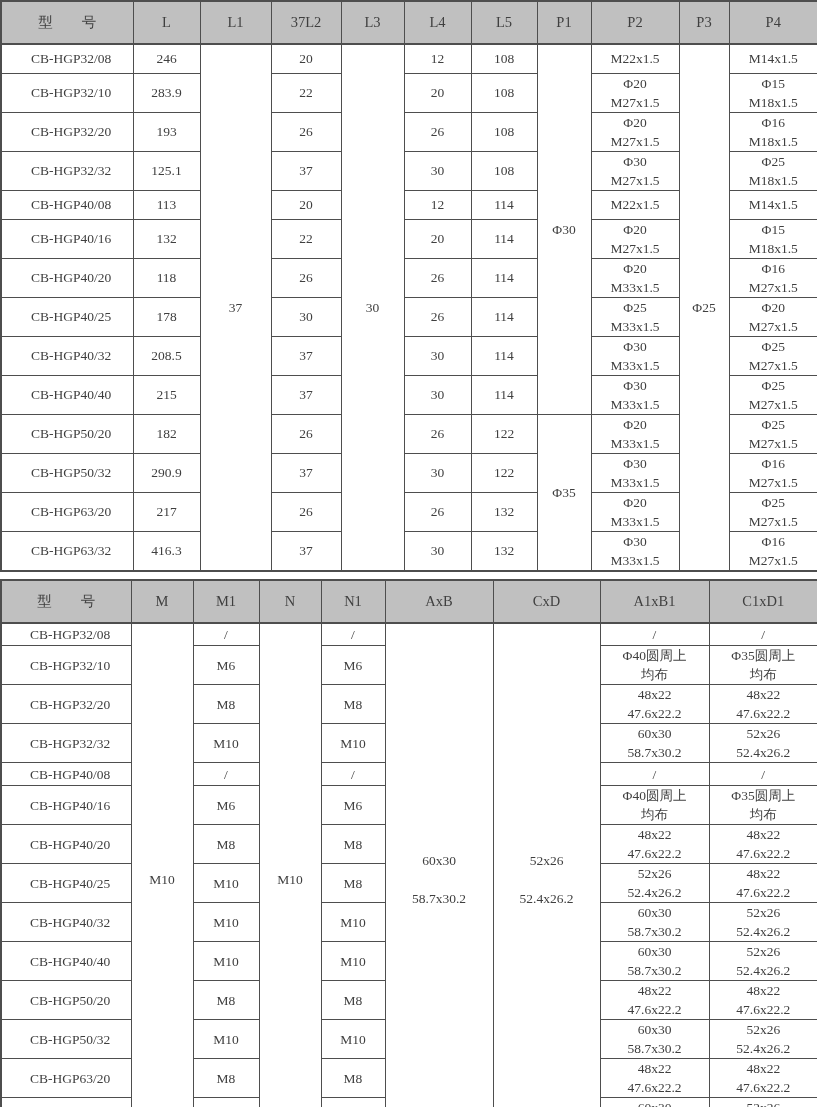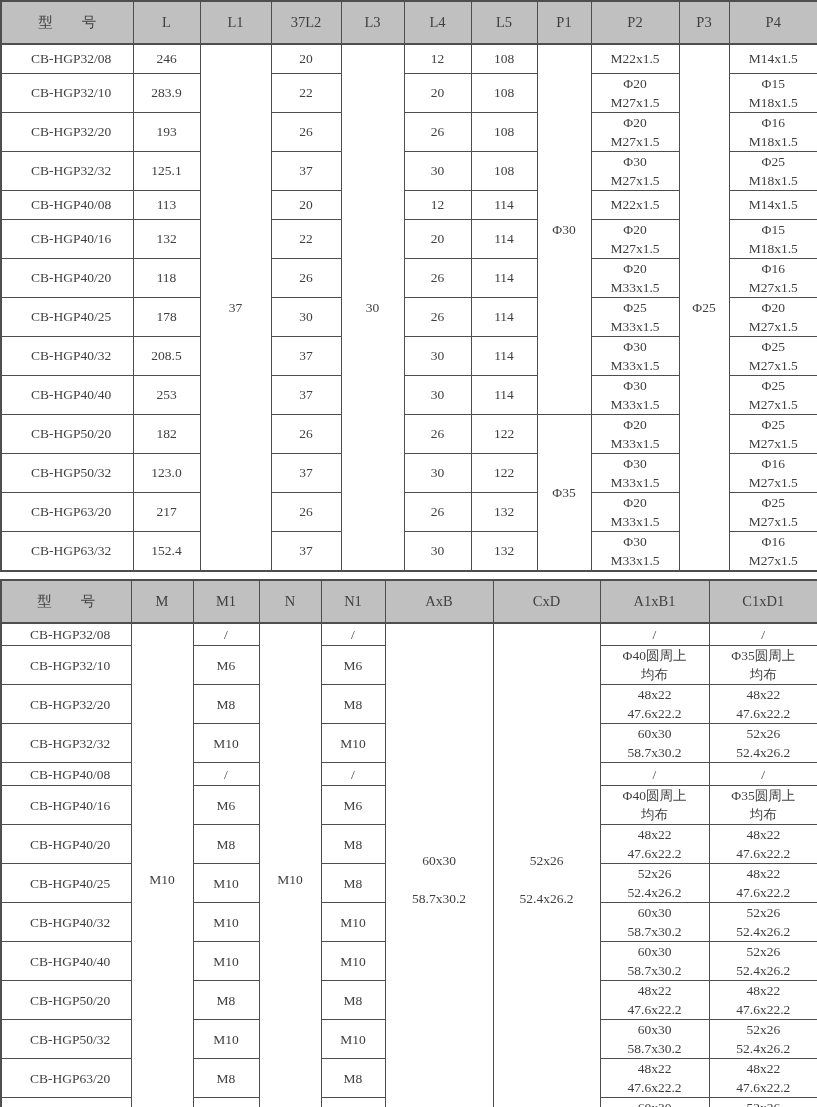--- a/index.html
+++ b/index.html
@@ -175,21 +175,21 @@
       <td>37</td>
       <td>30</td>
       <td>114</td>
       <td>Φ30
 M33x1.5</td>
       <td>Φ25
 M27x1.5</td>
     </tr>
     <tr>
       <td class="model">CB-HGP40/40</td>
-      <td>253</td>
+      <td>215</td>
       <td>37</td>
       <td>30</td>
       <td>114</td>
       <td>Φ30
 M33x1.5</td>
       <td>Φ25
 M27x1.5</td>
     </tr>
     <tr>
       <td class="model">CB-HGP50/20</td>
@@ -198,21 +198,21 @@
       <td>26</td>
       <td>122</td>
       <td rowspan="4">Φ35</td>
       <td>Φ20
 M33x1.5</td>
       <td>Φ25
 M27x1.5</td>
     </tr>
     <tr>
       <td class="model">CB-HGP50/32</td>
-      <td>123.0</td>
+      <td>290.9</td>
       <td>37</td>
       <td>30</td>
       <td>122</td>
       <td>Φ30
 M33x1.5</td>
       <td>Φ16
 M27x1.5</td>
     </tr>
     <tr>
       <td class="model">CB-HGP63/20</td>
@@ -220,21 +220,21 @@
       <td>26</td>
       <td>26</td>
       <td>132</td>
       <td>Φ20
 M33x1.5</td>
       <td>Φ25
 M27x1.5</td>
     </tr>
     <tr>
       <td class="model">CB-HGP63/32</td>
-      <td>152.4</td>
+      <td>416.3</td>
       <td>37</td>
       <td>30</td>
       <td>132</td>
       <td>Φ30
 M33x1.5</td>
       <td>Φ16
 M27x1.5</td>
     </tr>
   </tbody>
 </table>

